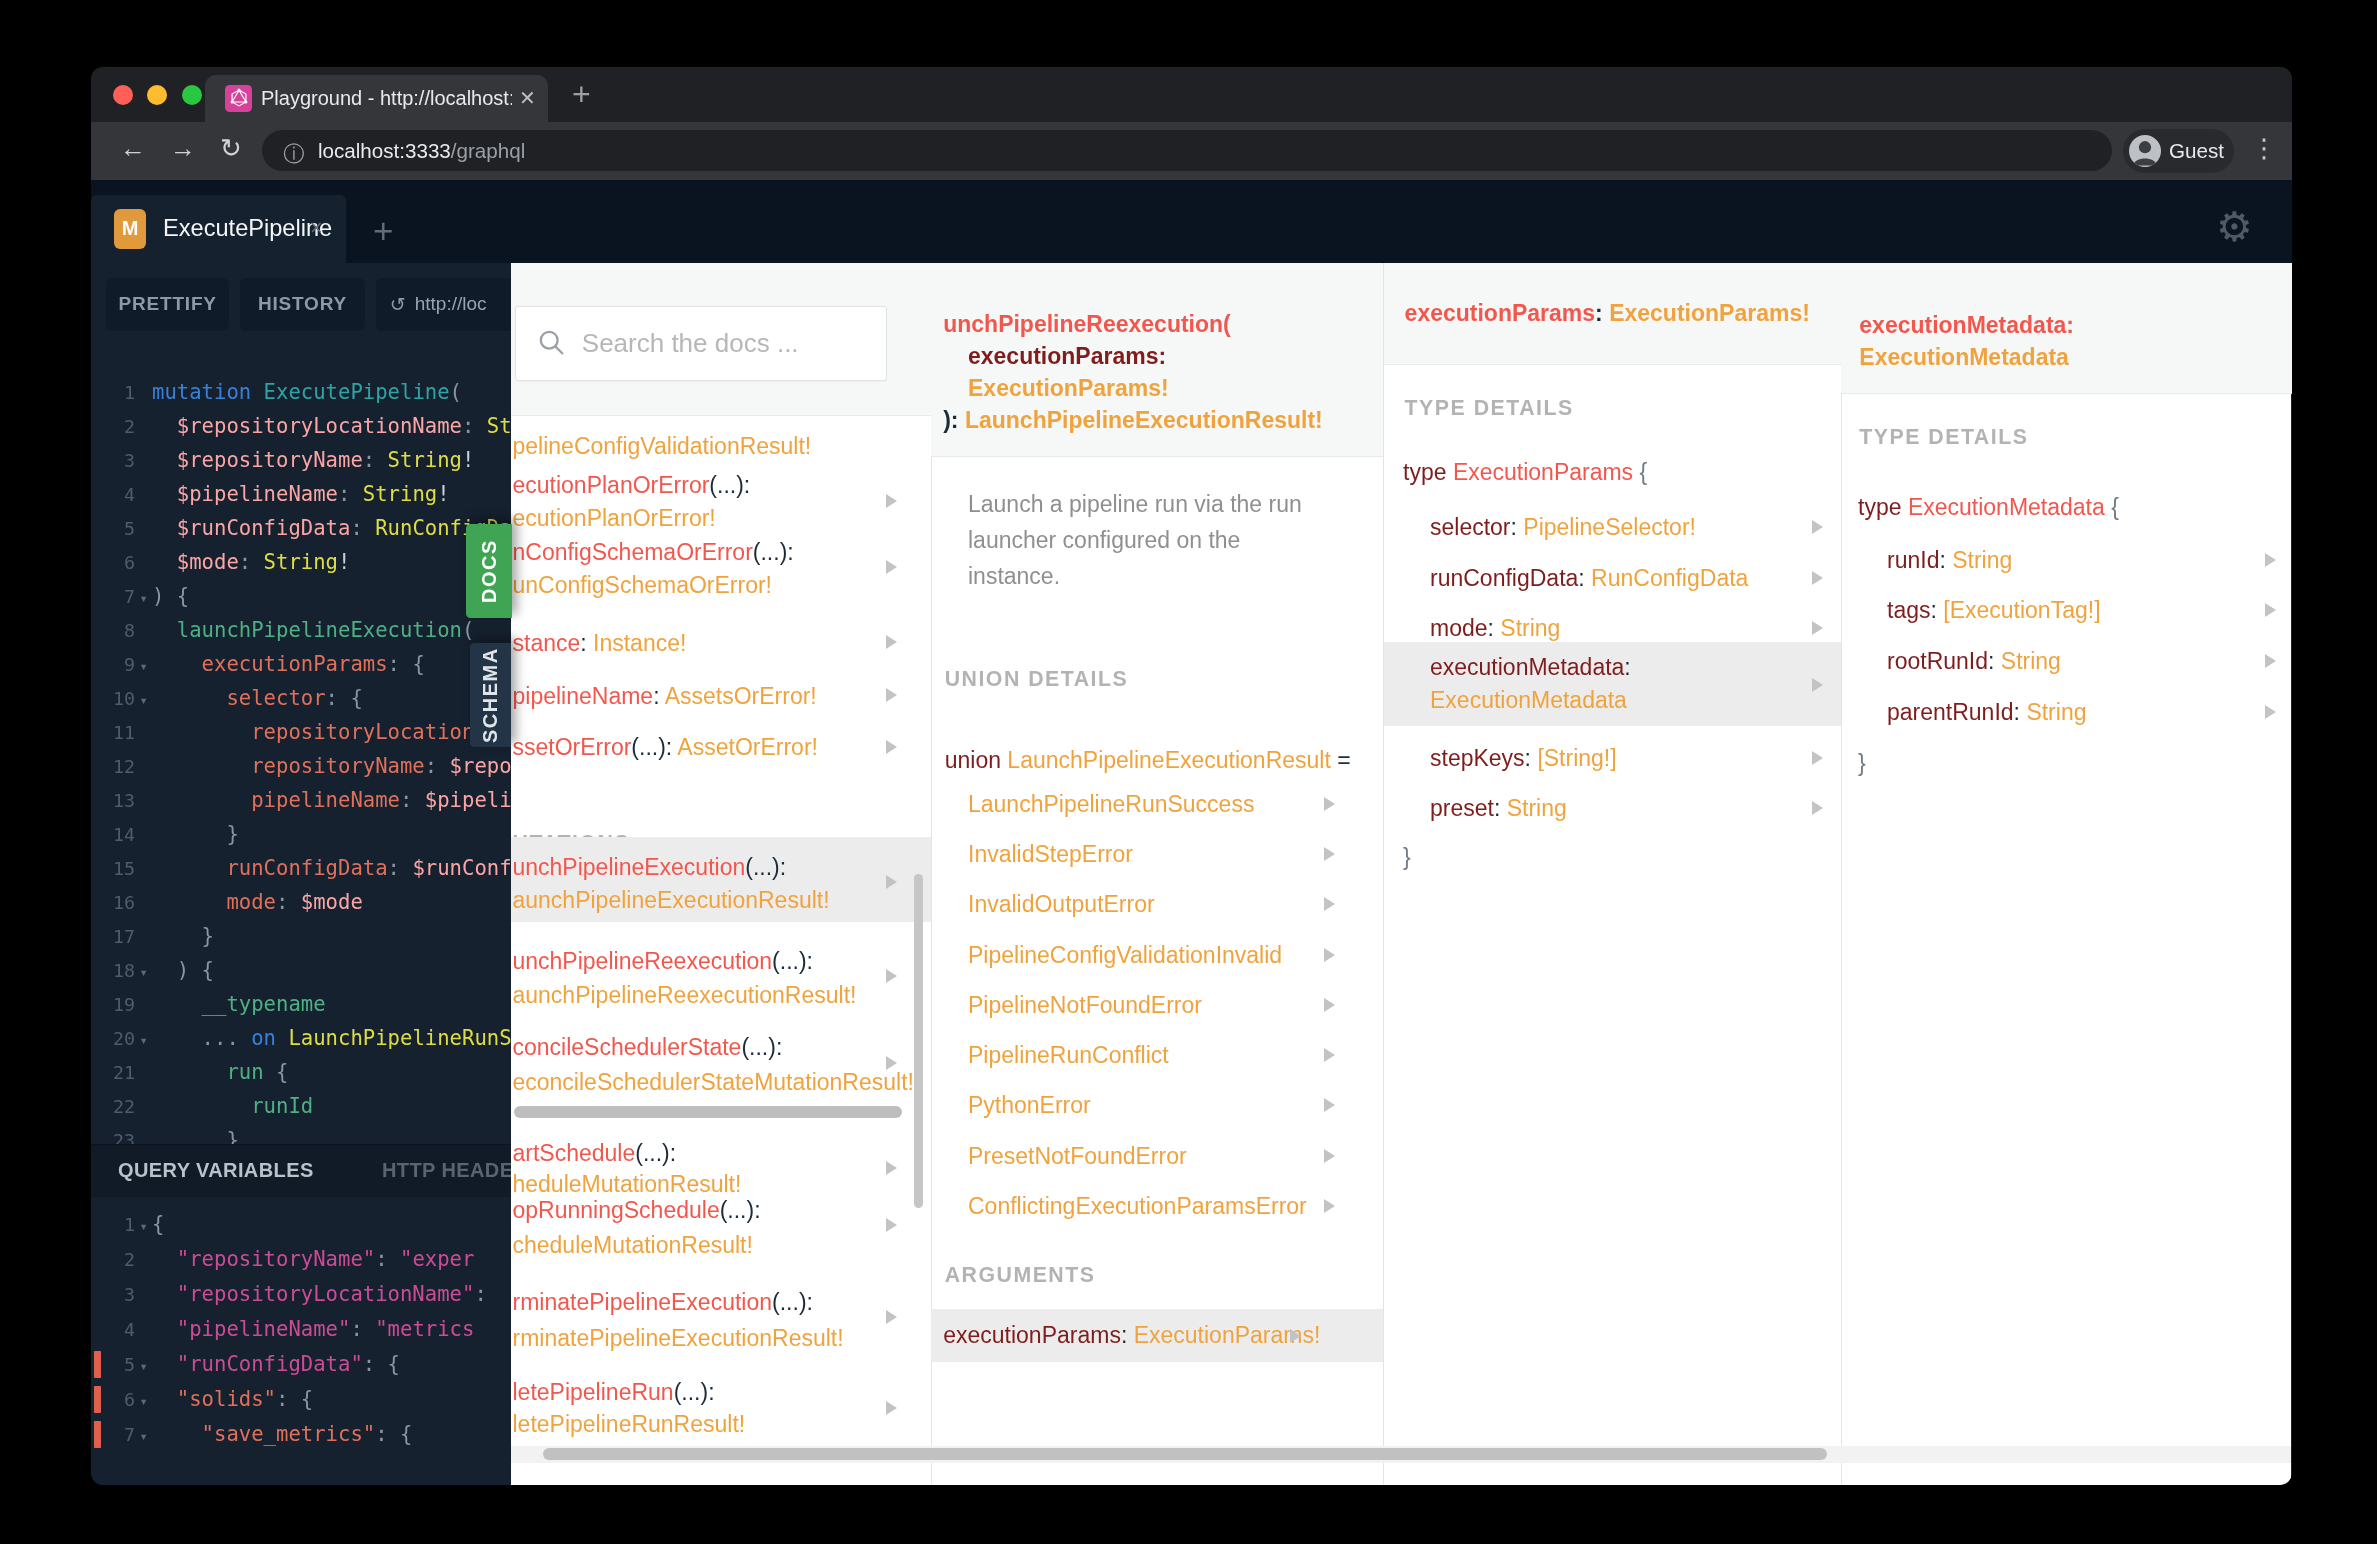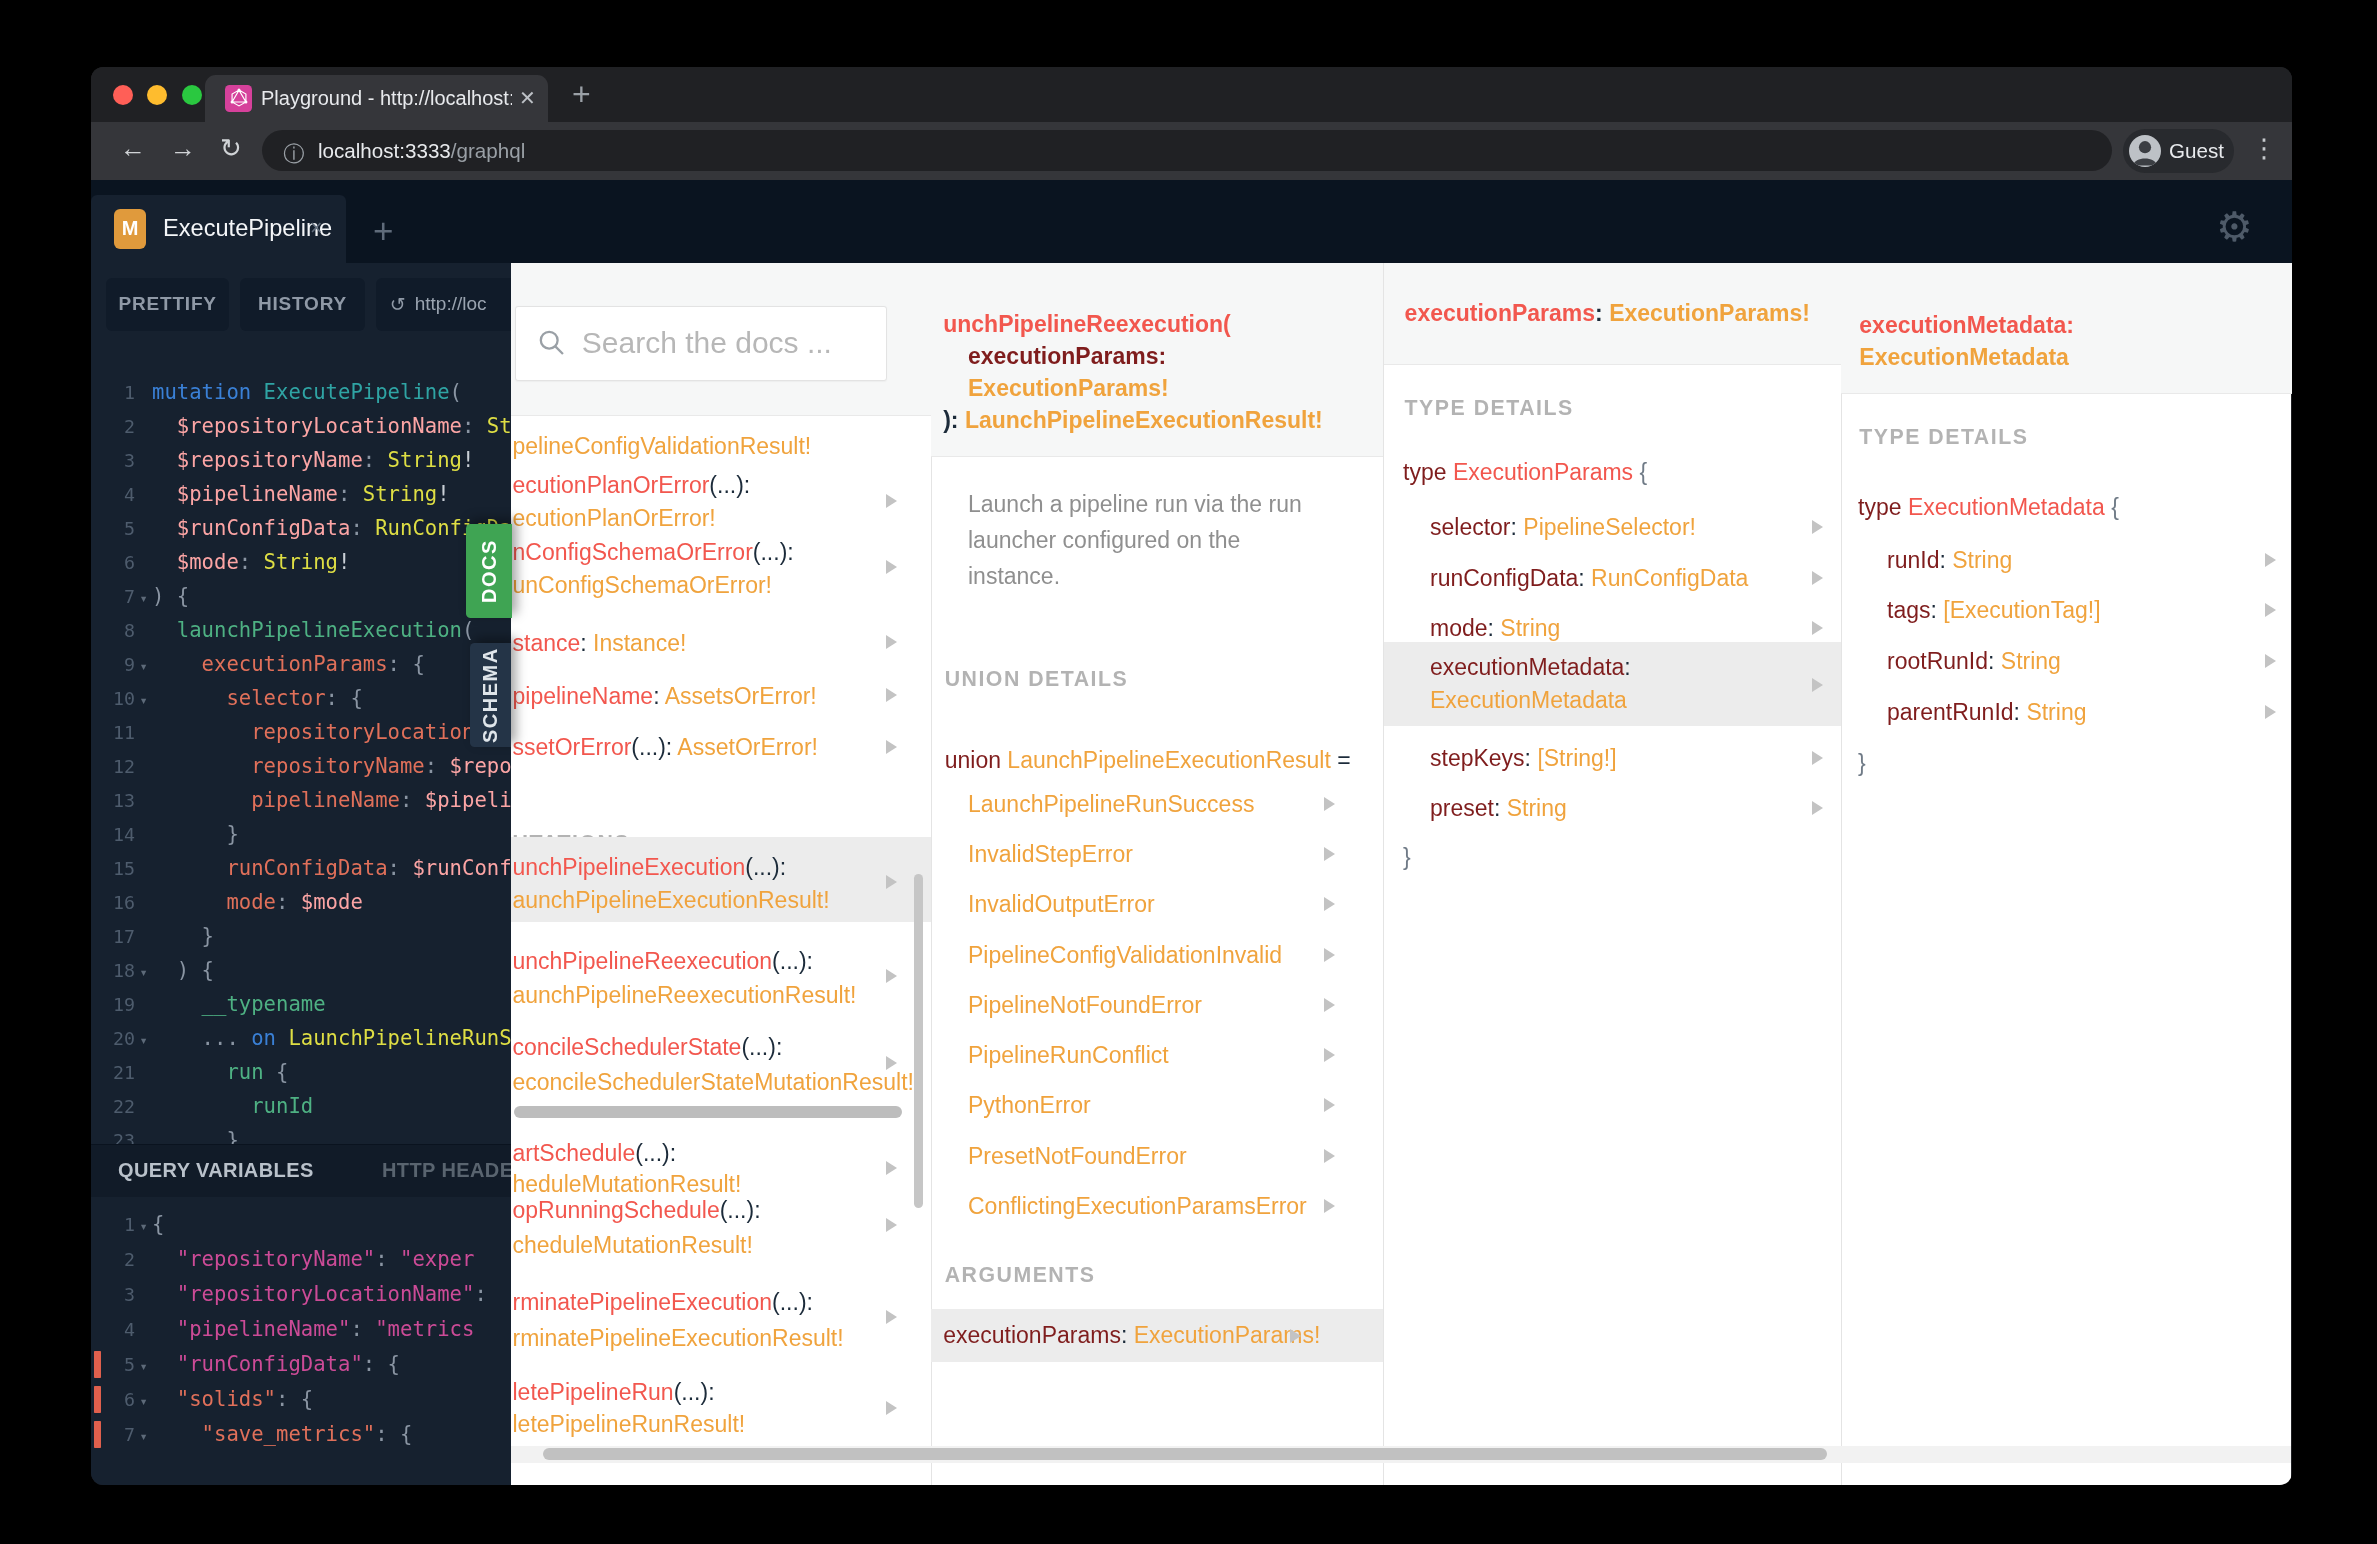--- a/index.html
+++ b/index.html
@@ -79,21 +79,21 @@
   .dn{color:#f2574e}.do{color:#f0a33d}.db{color:#7f1d1d}.dd{color:#1c2b3a}.dg{color:#707b87}
   .bold{font-weight:bold}
   .sech{color:#b3b3b3;font-weight:bold;font-size:21.3px;letter-spacing:1.5px;}
   .desc{color:#8f8f8f;}
   .hlband{position:absolute;left:0;width:100%;background:#ececec;}
   .chev{position:absolute;width:0;height:0;border-left:11.4px solid #c3c3c3;
         border-top:7.6px solid transparent;border-bottom:7.6px solid transparent;}
   .searchbox{position:absolute;left:3.8px;top:43px;width:370px;height:73px;background:#fff;
              border:0.8px solid #e3e3e3;border-radius:3px;box-shadow:0 0.8px 1.5px rgba(0,0,0,.04);}
   .searchbox input{position:absolute;left:64px;top:0;width:289px;height:70px;border:0;outline:none;
-             font-size:30px;color:#0f766e;font-family:"Liberation Sans",sans-serif;background:transparent;}
+             font-size:26px;color:#0f766e;font-family:"Liberation Sans",sans-serif;background:transparent;}
   .searchbox input::placeholder{color:#b7b7b7;}
   .mag{position:absolute;left:21.3px;top:21.3px;}
   .scroll-v{position:absolute;border-radius:5.3px;background:#c6c6c6;}
   .scroll-h{position:absolute;border-radius:6.1px;background:#bdbdbd;}
   .btrack{position:absolute;left:0;top:1183px;width:1780px;height:17px;background:#f2f2f2;}
   .bthumb{position:absolute;left:32px;top:2.3px;width:1284px;height:11.4px;border-radius:6.1px;background:#c1c1c1;}
 </style>
 </head>
 <body>
 

